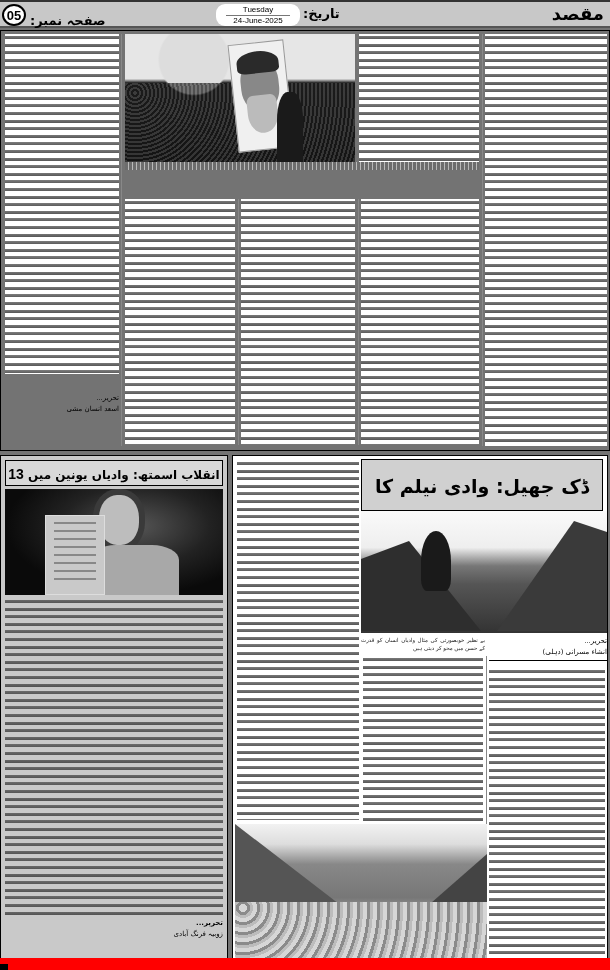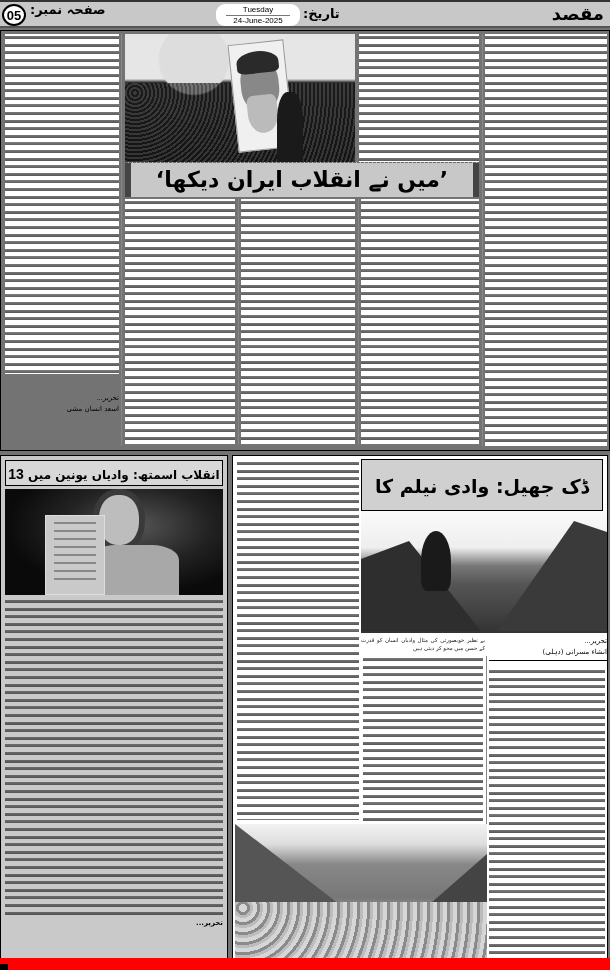--- a/index.html
+++ b/index.html
@@ -1,21 +1,21 @@
 <!DOCTYPE html>
 <html><head>
 <meta charset="utf-8">
 <style>
 *{box-sizing:border-box;margin:0;padding:0}
 html,body{width:610px;height:970px;background:#fff;overflow:hidden;font-family:"DejaVu Sans",sans-serif}
 .page{position:relative;width:610px;height:970px;background:#737373}
 
 .hdr{position:absolute;left:0;top:0;width:610px;height:28px;background:#c8c8c8;border-top:2px solid #333;border-bottom:2px solid #555}
 .hdr .pgnum{position:absolute;left:2px;top:2px;width:24px;height:22px;border:2px solid #000;border-radius:50%;background:#fff;font:bold 13px "Liberation Sans",sans-serif;text-align:center;line-height:19px}
-.hdr .pglabel{position:absolute;left:30px;top:0;font:bold 13px "DejaVu Sans",sans-serif;color:#000;direction:rtl}
+.hdr .pglabel{position:absolute;left:30px;top:11px;font:bold 13px "DejaVu Sans",sans-serif;color:#000;direction:rtl}
 .hdr .datebox{position:absolute;left:216px;top:2px;width:84px;height:22px;background:#fff;border-radius:9px;text-align:center}
 .hdr .datebox .day{font:8px "Liberation Sans",sans-serif;line-height:10px;border-bottom:1px solid #777;margin:1px 10px 0}
 .hdr .datebox .date{font:8px "Liberation Sans",sans-serif;line-height:10px}
 .hdr .datelabel{position:absolute;left:303px;top:4px;font:bold 13px "DejaVu Sans",sans-serif;direction:rtl}
 .hdr .brand{position:absolute;right:6px;top:1px;font:bold 18px "DejaVu Sans",sans-serif;direction:rtl}
 
 .top{position:absolute;left:0;top:30px;width:610px;height:421px;border:1px solid #000}
 .col{position:absolute;overflow:hidden;direction:rtl}
 .txt{font:5.2px/7.6px "DejaVu Sans",sans-serif;color:#222;text-align:justify}
 .lines{background:repeating-linear-gradient(to bottom,#fff 0,#fff 2px,#7a7a7a 2px,#5a5a5a 5px,#fff 5px,#fff 7.6px)}
@@ -84,23 +84,20 @@
     <div class="photo crowd" style="left:124px;top:3px;width:230px;height:128px">
       <div class="poster">
         <div class="face"></div>
           <div class="turban"></div>
           <div class="beard"></div>
       </div>
       <div class="figure"></div>
     </div>
     <div class="txt" style="position:absolute;left:124px;top:131px;width:354px;height:8px;background:repeating-linear-gradient(to right,#666 0,#666 3px,#fff 3px,#fff 4px);opacity:.5"></div>
 
-    <div class="headline-bar" style="top:132px">
-      <span>’میں نے انقلاب ایران دیکھا‘</span>
-    </div>
 
     <div class="col txt lines" style="left:360px;top:168px;width:118px;height:246px"></div>
     <div class="vrule" style="left:357px;top:168px;height:246px"></div>
     <div class="col txt lines" style="left:240px;top:168px;width:114px;height:246px"></div>
     <div class="vrule" style="left:237px;top:168px;height:246px"></div>
     <div class="col txt lines" style="left:124px;top:168px;width:110px;height:246px"></div>
     <div class="vrule" style="left:120px;top:3px;height:412px"></div>
     <div class="col txt lines" style="left:4px;top:3px;width:114px;height:340px"></div>
 
     <div class="byline" style="left:4px;top:362px;width:114px">
@@ -127,20 +124,21 @@
           <i></i>
           <i></i>
           <i></i>
           <i></i>
           <i></i>
         </div>
     </div>
     <div class="col txt lines" style="left:4px;top:142px;width:218px;height:318px;background-color:#c9c9c9;background:repeating-linear-gradient(to bottom,#c9c9c9 0,#c9c9c9 2px,#6a6a6a 2px,#555 5px,#c9c9c9 5px,#c9c9c9 7.6px)"></div>
     <div class="byline" style="left:4px;top:462px;width:218px">
       <div style="font-weight:bold">تحریر...</div>
+      <div>زوبیہ فرنگ آبادی</div>
     </div>
   </div>
 
   <div class="bm">
     <div class="col txt lines" style="left:4px;top:4px;width:122px;height:360px"></div>
     <div class="hd">ڈک جھیل: وادی نیلم کا پوشیدہ نگینہ</div>
     <div class="valley1">
       <div class="mt"></div>
         <div class="mt2"></div>
         <div class="tree"></div>

